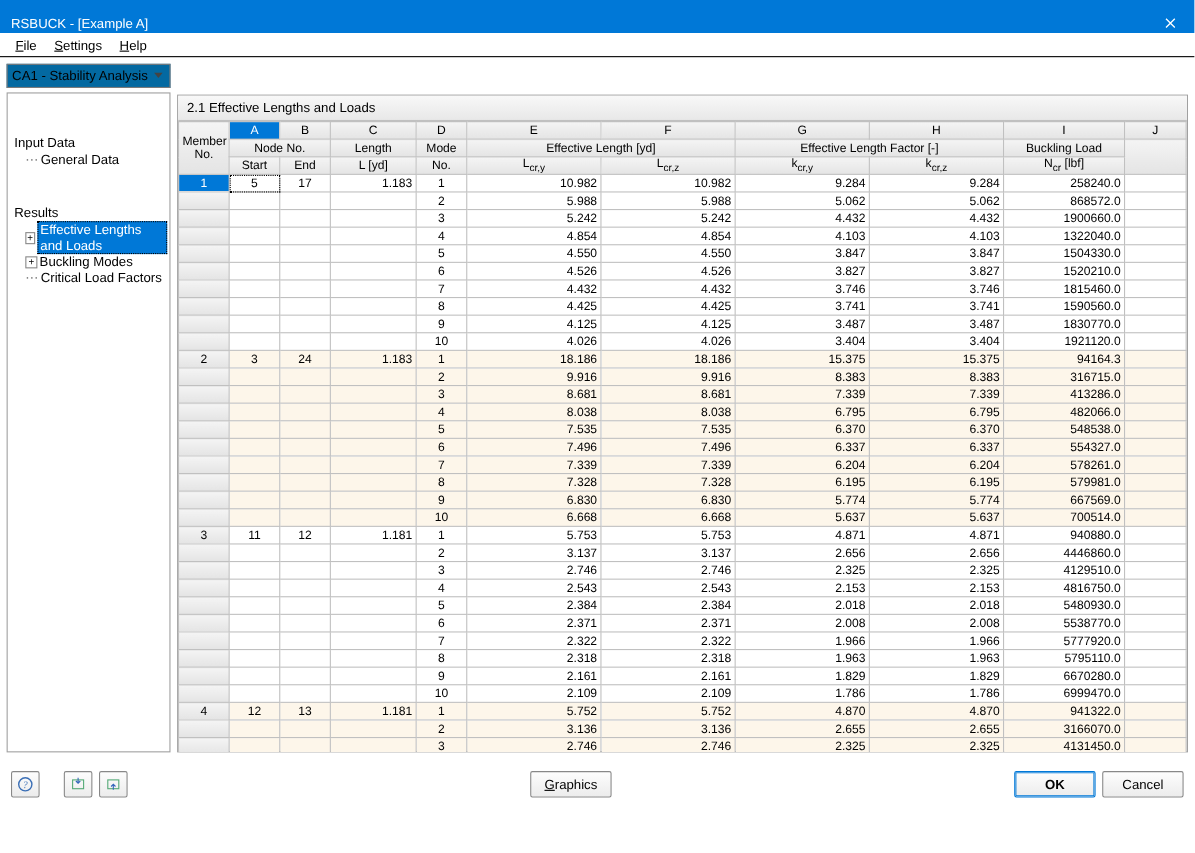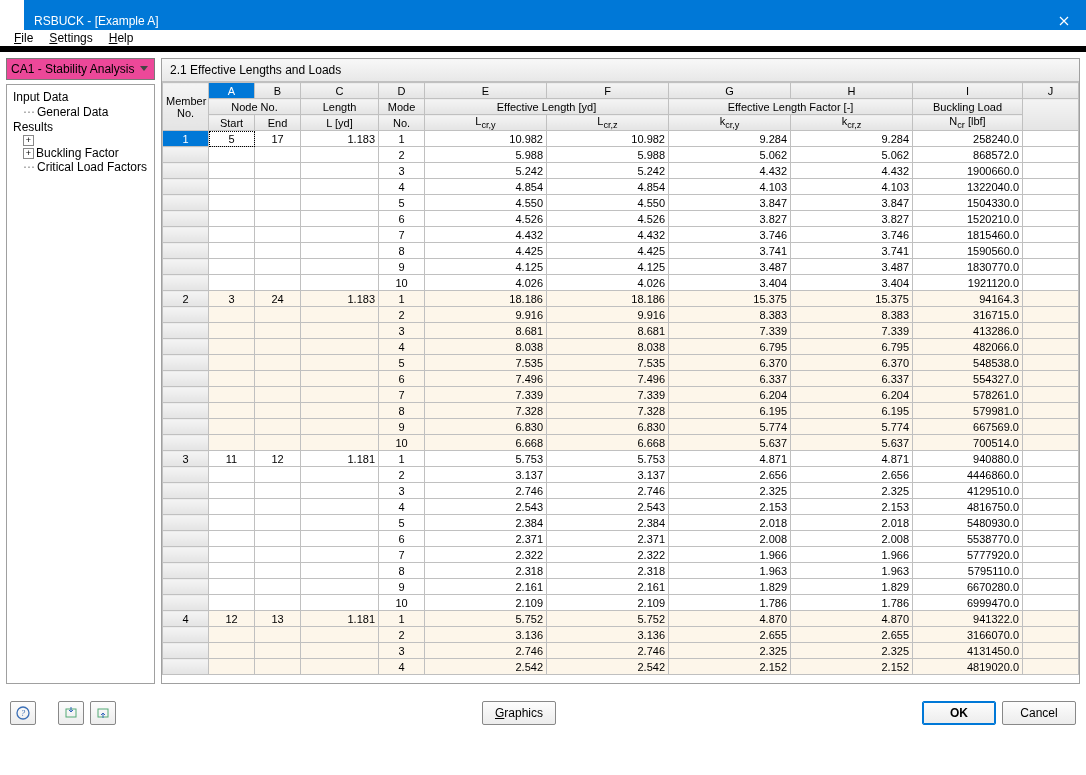--- a/index.html
+++ b/index.html
@@ -1,38 +1,38 @@
 <!DOCTYPE html>
 <html><head>
 <meta charset="utf-8">
 <style>
 * { box-sizing: border-box; margin: 0; padding: 0; }
 body { font-family: "Segoe UI", Tahoma, sans-serif; font-size: 12px; background: #fff; overflow: hidden; }
 
-.titlebar { background: #0078d7; color: #fff; height: 30px; display: flex; align-items: center; padding: 11px 0 0 10px; margin-left: 24px; }
+.titlebar { background: #0078d7; color: #fff; height: 30px; display: flex; align-items: center; padding: 11px 0 0 10px; }
 .titlebar-text { flex: 1; font-size: 12px; }
 .titlebar-close { width: 45px; height: 30px; display: flex; align-items: center; justify-content: center; cursor: pointer; }
 
-.menubar { background: #fff; border-bottom: 6px solid #000000; height: 22px; display: flex; align-items: center; padding: 0 6px; }
+.menubar { background: #fff; border-bottom: 1px solid #000000; height: 22px; display: flex; align-items: center; padding: 0 6px; }
 .menu-item { padding: 2px 8px; cursor: pointer; }
 .menu-item u { text-decoration: underline; }
 
 .main { display: flex; height: 638px; padding: 6px; gap: 6px; }
 
 .sidebar { width: 172px; display: flex; flex-direction: column; gap: 4px; }
-.dropdown { border: 1px solid #7a7a7a; height: 22px; display: flex; align-items: center; padding: 0 4px; background: #ec4899; position: relative; }
+.dropdown { border: 1px solid #7a7a7a; height: 22px; display: flex; align-items: center; padding: 0 4px; background: #0369a1; position: relative; }
 .dropdown-arrow { position: absolute; right: 2px; top: 2px; width: 16px; height: 16px; display: flex; align-items: center; justify-content: center; }
 .tree { border: 1px solid #a0a0a0; flex: 1; background: #fff; padding: 4px 2px; overflow: auto; }
-.tree-node { padding: 1px 0 1px 4px; white-space: nowrap; }
+.tree-node { padding: 1px 0 1px 4px; white-space: nowrap; margin-top: 33px; }
 .tree-child { padding-left: 14px; display: flex; align-items: center; gap: 2px; }
 .tree-expand { width: 11px; height: 11px; border: 1px solid #888; display: inline-flex; align-items: center; justify-content: center; font-size: 9px; line-height: 1; background: #fff; }
 .tree-dots { color: #888; }
 .tree-selected { background: #0078d7; color: #fff; border: 1px dotted #000; padding: 0 2px; }
 
-.content { flex: 1; border: 1px solid #a0a0a0; display: flex; flex-direction: column; background: #fff; }
+.content { flex: 1; border: 1px solid #a0a0a0; display: flex; flex-direction: column; background: #fff; margin-top: 28px; }
 .content-title { background: linear-gradient(#f8f8f8,#e8e8e8); border-bottom: 1px solid #c0c0c0; padding: 4px 8px; font-size: 12px; }
 .grid-wrap { flex:1; overflow: auto; position: relative; }
 table.grid { border-collapse: collapse; width: 100%; table-layout: fixed; }
 table.grid th, table.grid td { border: 1px solid #c0c0c0; font-size: 11px; height: 16px; padding: 0 3px; white-space: nowrap; overflow: hidden; }
 table.grid th { background: linear-gradient(#f4f4f4,#e4e4e4); font-weight: normal; text-align: center; }
 table.grid th.selcol { background: #0078d7; color: #fff; }
 table.grid td { text-align: right; }
 table.grid td.rowhead { background: linear-gradient(#f4f4f4,#e4e4e4); text-align: center; }
 table.grid td.rowhead.sel { background: #0078d7; color: #fff; }
 table.grid td.center { text-align: center; }
@@ -78,24 +78,25 @@
     </div>
     <div class="tree">
       <div class="tree-node">Input Data</div>
       <div class="tree-child">
         <span class="tree-dots">⋯</span>
         <span>General Data</span>
       </div>
       <div class="tree-node">Results</div>
       <div class="tree-child">
         <span class="tree-expand">+</span>
+        <span class="tree-selected">Effective Lengths and Loads</span>
       </div>
       <div class="tree-child">
         <span class="tree-expand">+</span>
-        <span>Buckling Factor</span>
+        <span>Buckling Modes</span>
       </div>
       <div class="tree-child">
         <span class="tree-dots">⋯</span>
         <span>Critical Load Factors</span>
       </div>
     </div>
   </div>
 
   <div class="content">
     <div class="content-title">2.1 Effective Lengths and Loads</div>

